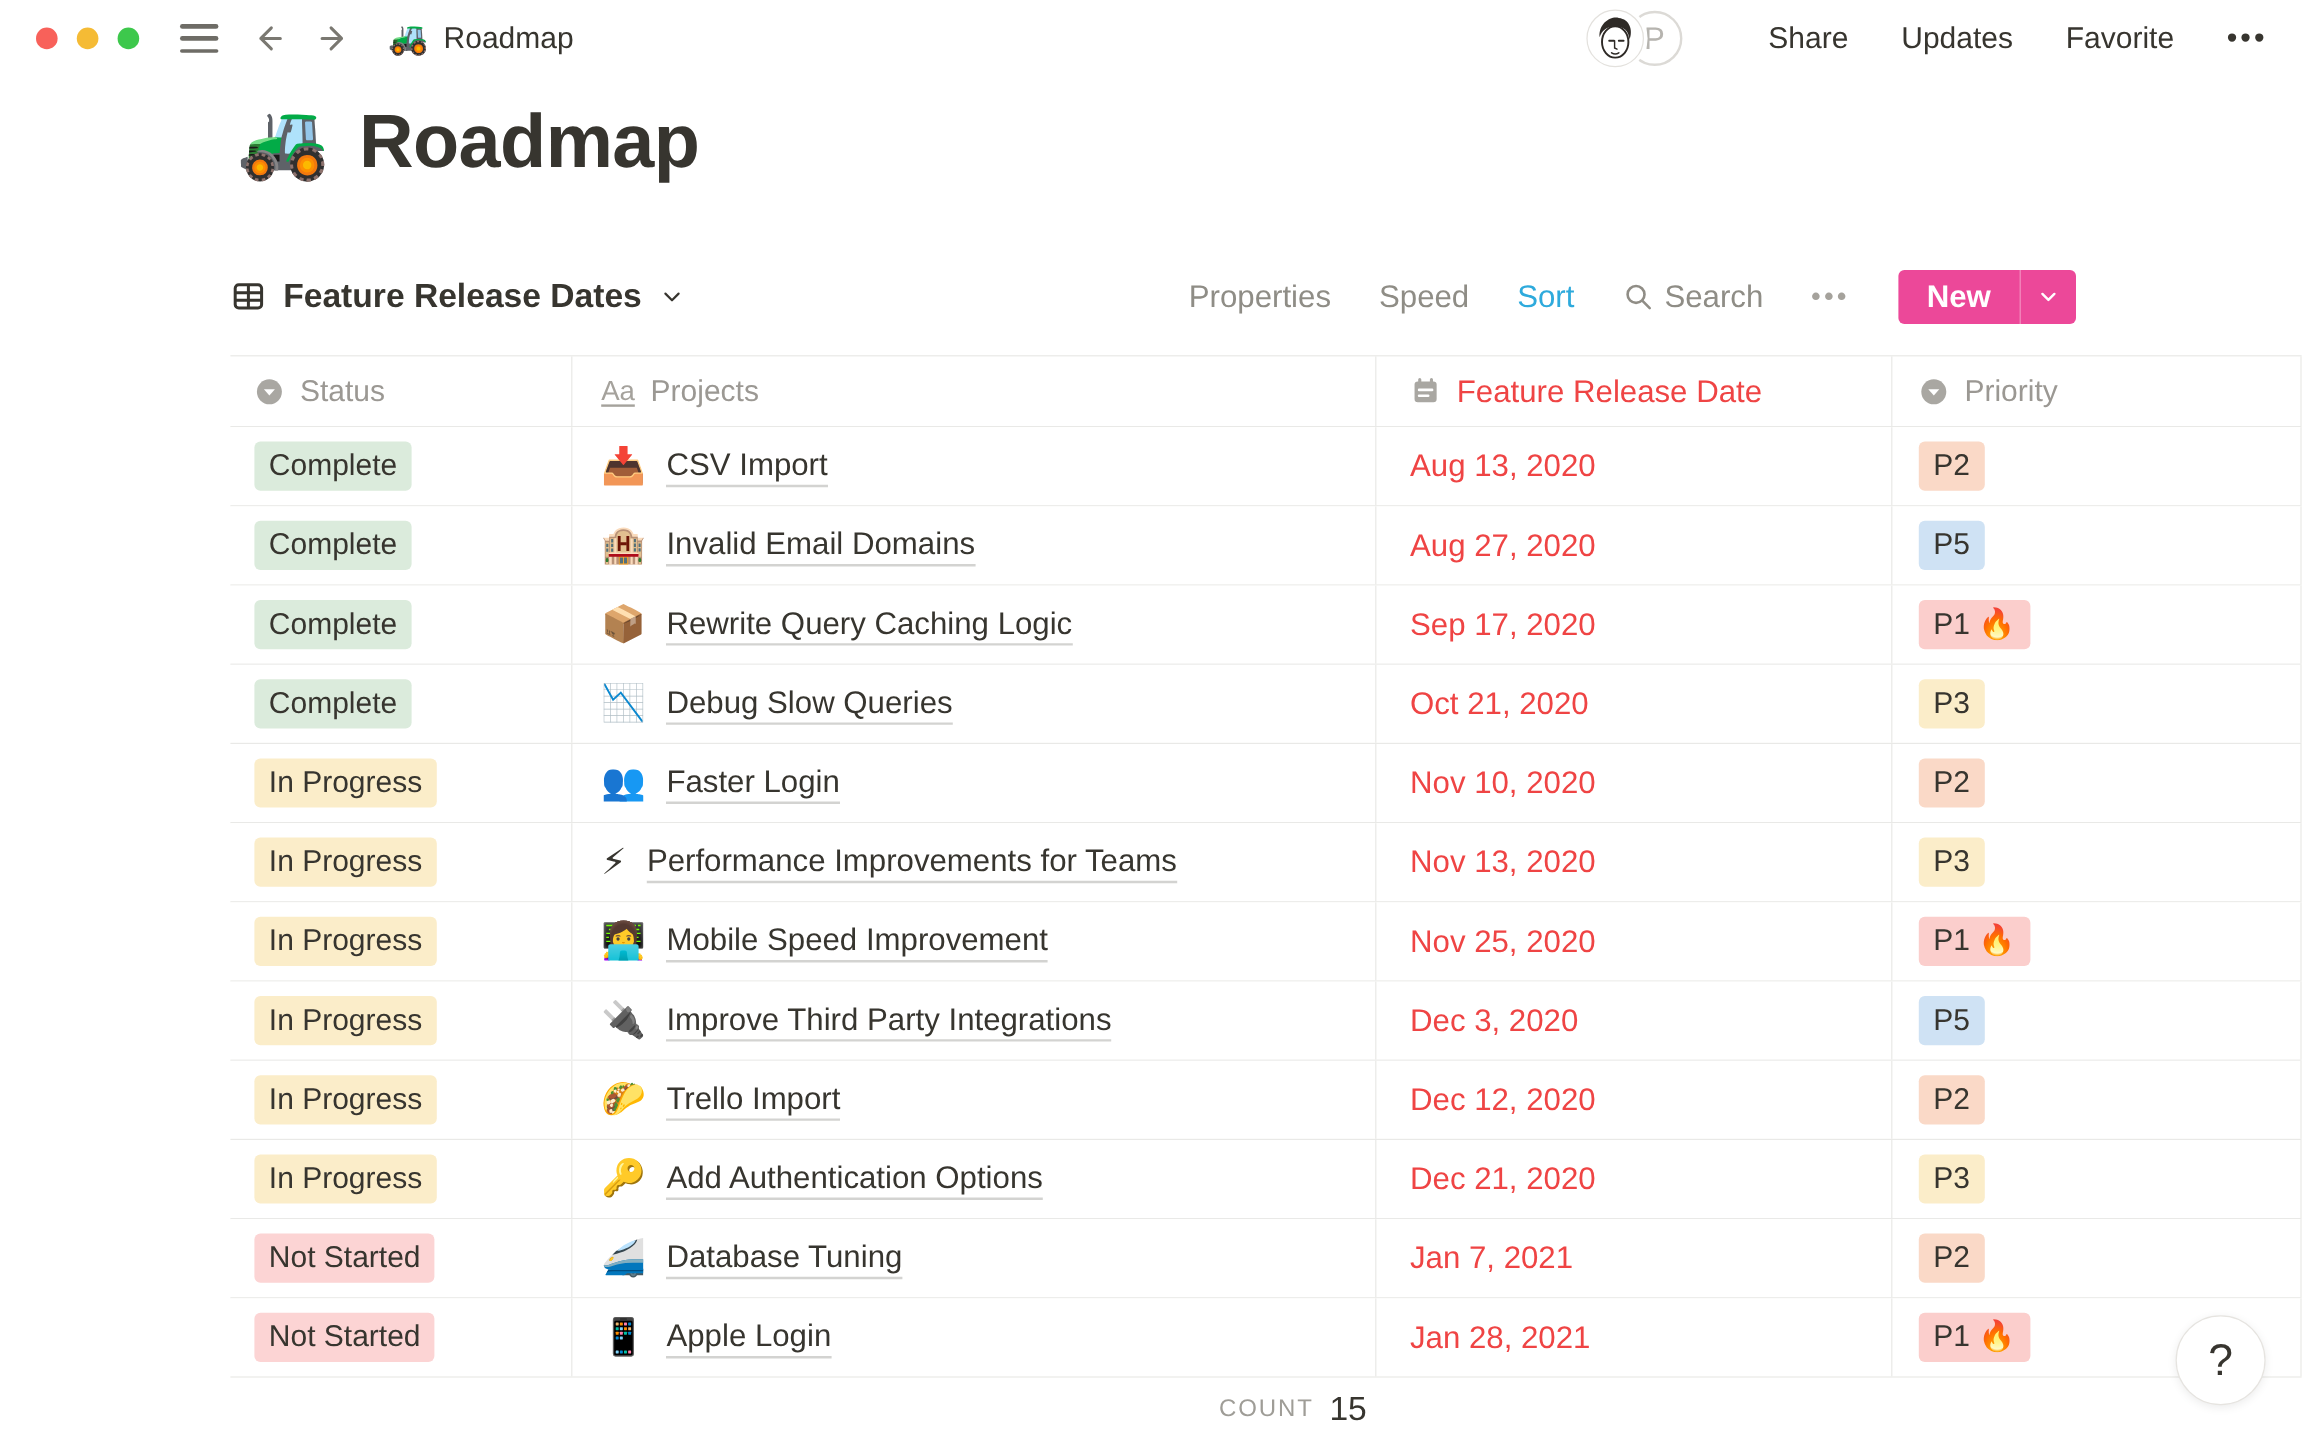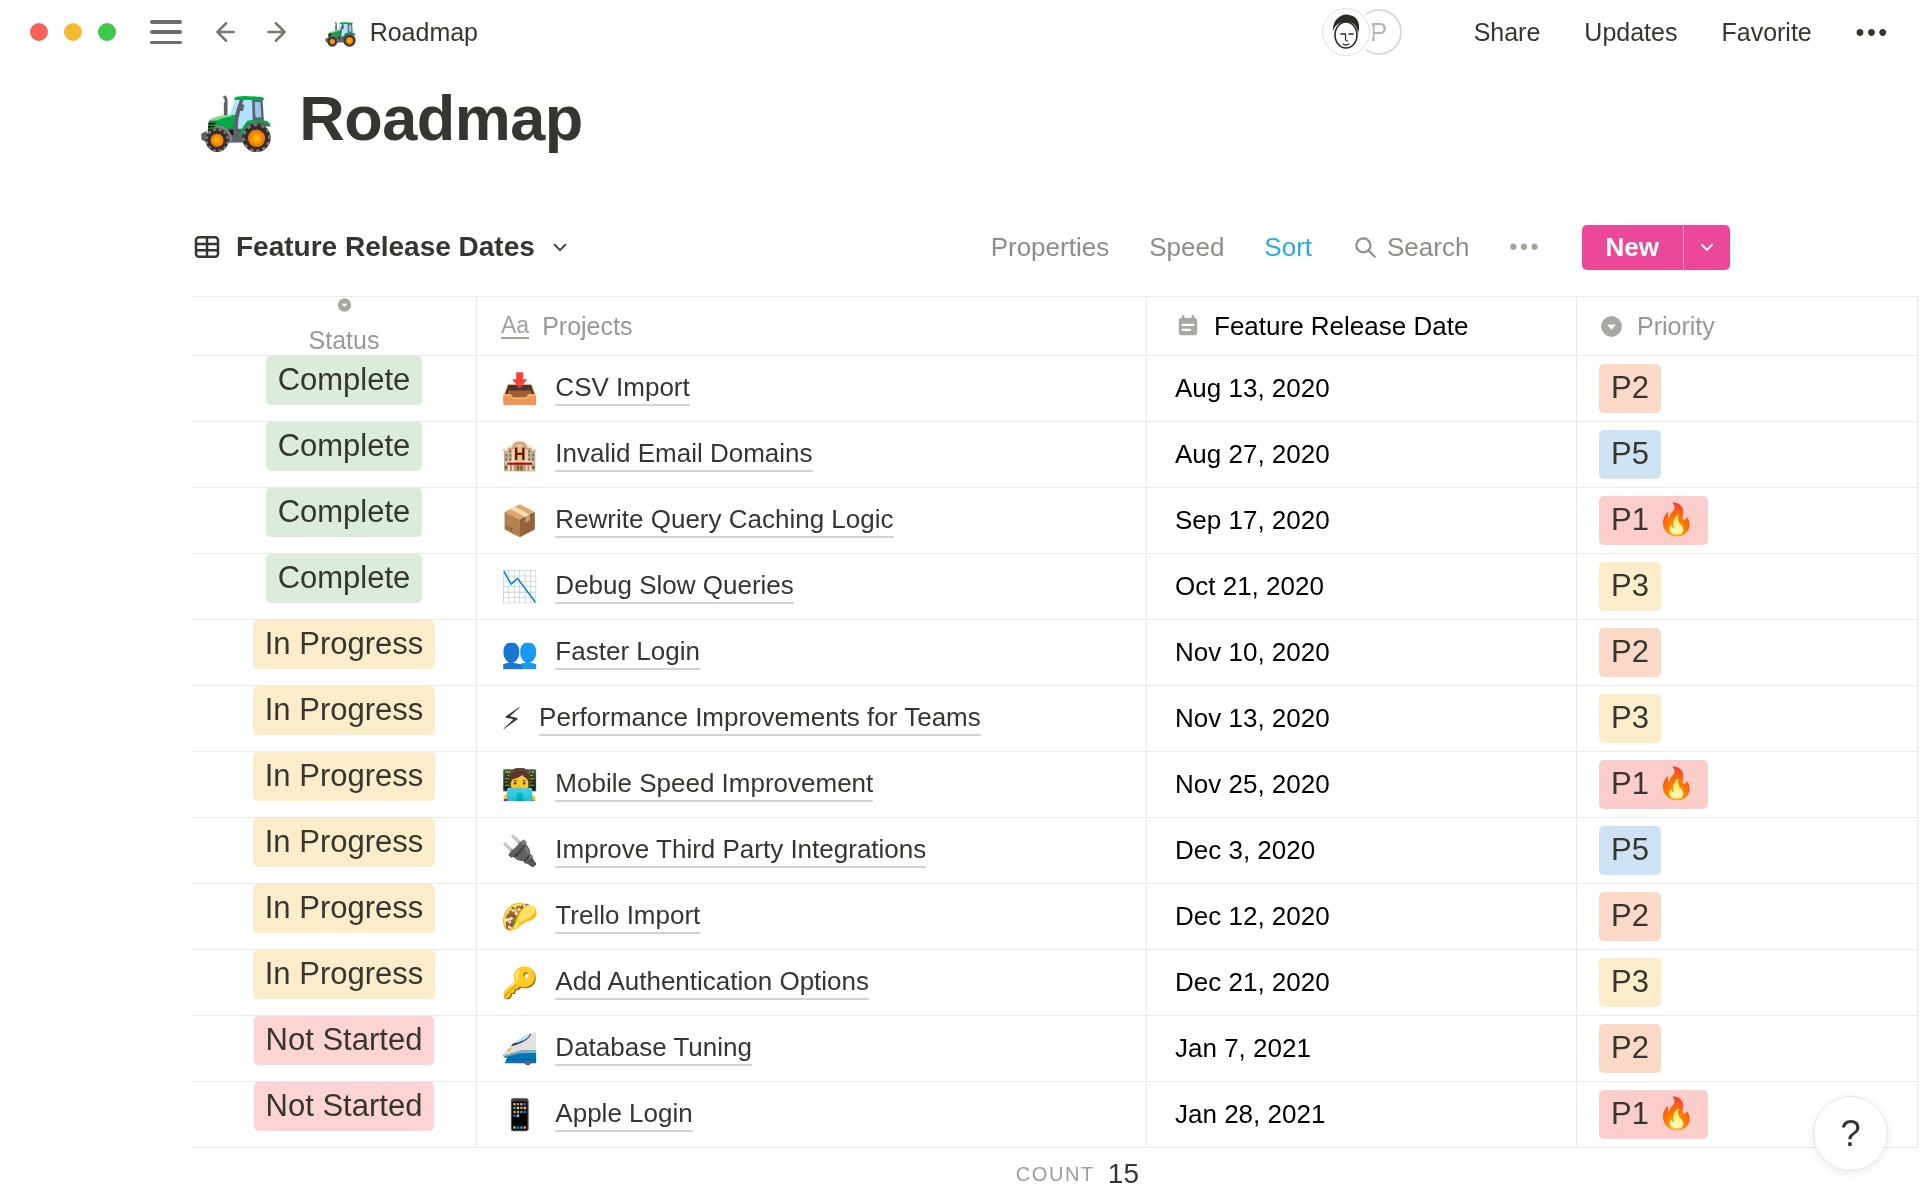--- a/index.html
+++ b/index.html
@@ -46,25 +46,25 @@
   .new-btn .nb-label { display:flex; align-items:center; padding:0 24px; color:#fff; font-size:26px; font-weight:600; }
   .new-btn .nb-divider { width:1px; background:rgba(255,255,255,0.38); }
   .new-btn .nb-caret { display:flex; align-items:center; padding:0 13px; }
 
   
   .db-table { position:absolute; top:296px; left:192px; width:1726px; }
   .thead { display:flex; height:60px; border-top:1px solid #E9E9E7; border-bottom:1px solid #E9E9E7; }
   .hcell { display:flex; align-items:center; gap:13px; color:#9B9893; font-size:25px; border-right:1px solid #E9E9E7; }
   .trow { display:flex; height:66px; border-bottom:1px solid #E9E9E7; background:#fff; }
   .cell { display:flex; align-items:center; border-right:1px solid #E9E9E7; overflow:hidden; }
-  .c-status  { width:285px; padding-left:20px;flex-direction:column; }
+  .c-status  { width:285px; padding-left:20px; }
   .c-project { width:670px; padding-left:24px; }
-  .c-date    { width:430px; padding-left:28px; font-size:26px; color:#000000; }
+  .c-date    { width:430px; padding-left:28px; font-size:26px; color:#ef4444; }
   .c-priority{ width:341px; padding-left:22px; }
-  .tag { display:inline-block; padding:5px 12px; border-radius:5px; font-size:31px; color:#37352F;
+  .tag { display:inline-block; padding:5px 12px; border-radius:5px; font-size:25px; color:#37352F;
          white-space:nowrap; line-height:1.25; cursor:pointer; }
   .emoji-cell { font-size:30px; margin-right:17px; line-height:1; }
   .plink { font-size:26px; font-weight:500; color:#37352F; border-bottom:2px solid rgba(55,53,47,0.22);
            padding-bottom:1px; cursor:pointer; white-space:nowrap; }
   .aa-icon { font-size:23px; font-weight:500; color:#A5A29C; border-bottom:2px solid #A5A29C; line-height:1.05; }
 
   
   .tfoot { position:absolute; top:1148px; left:192px; width:947px; height:52px;
            display:flex; align-items:center; justify-content:flex-end; cursor:pointer; }
   .count-label { font-size:20px; color:#9F9D97; letter-spacing:1.6px; margin-right:13px; }

